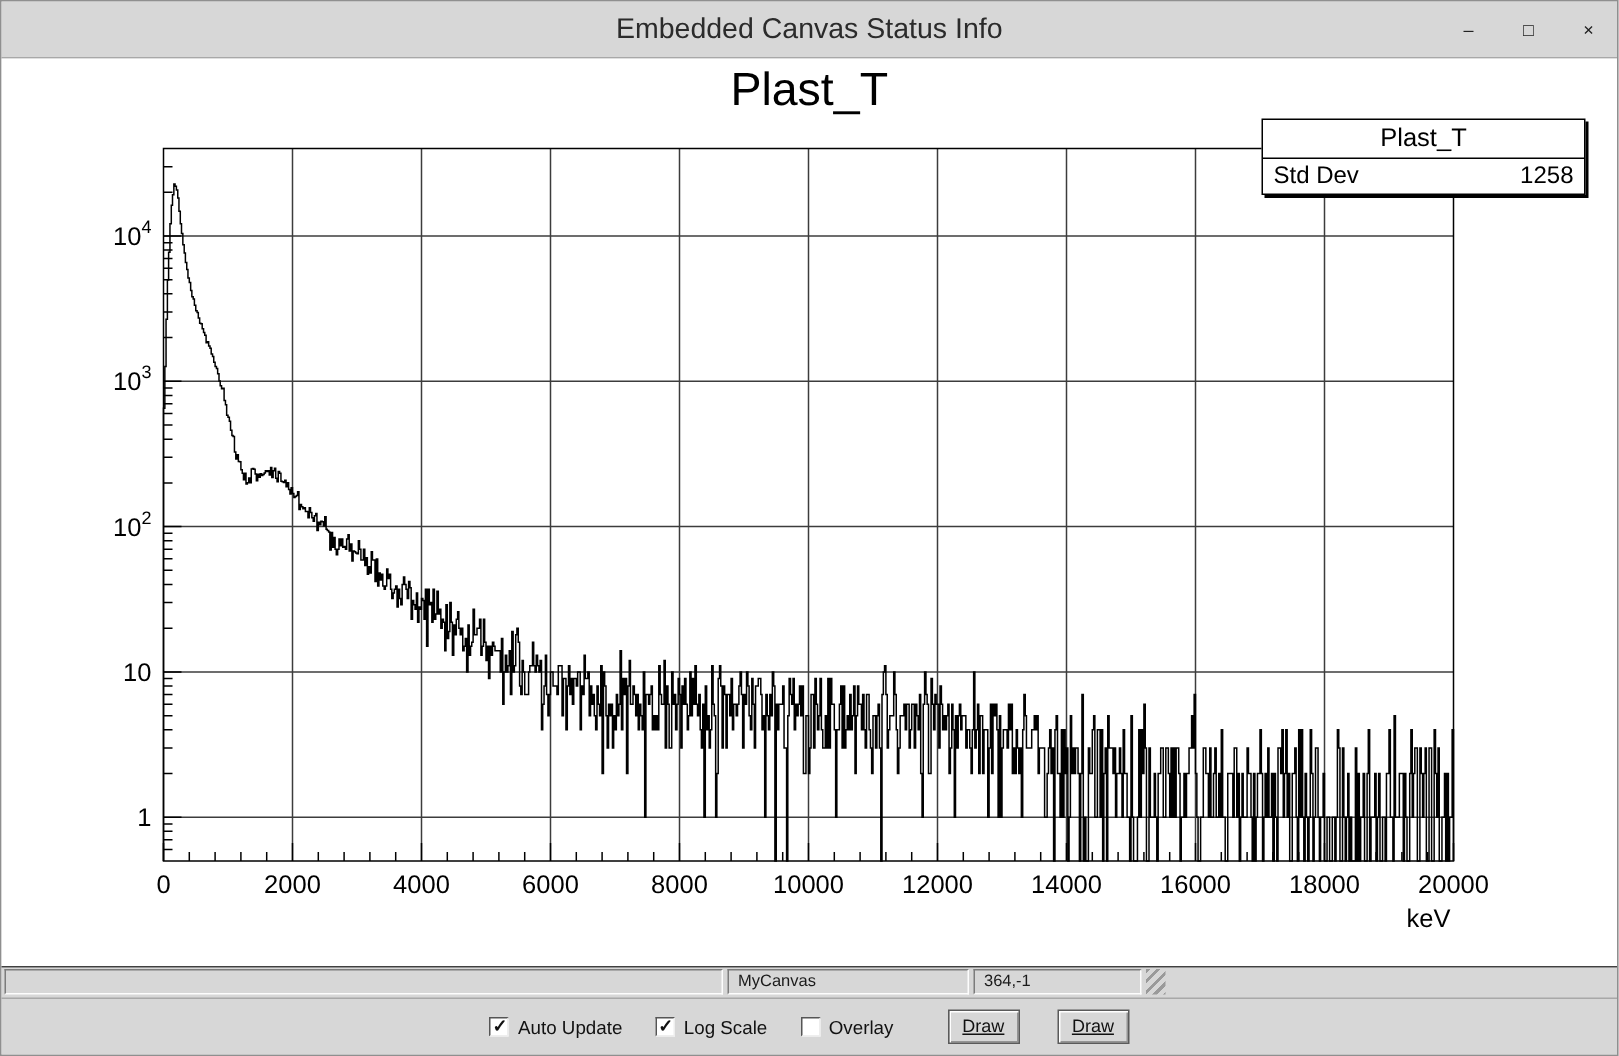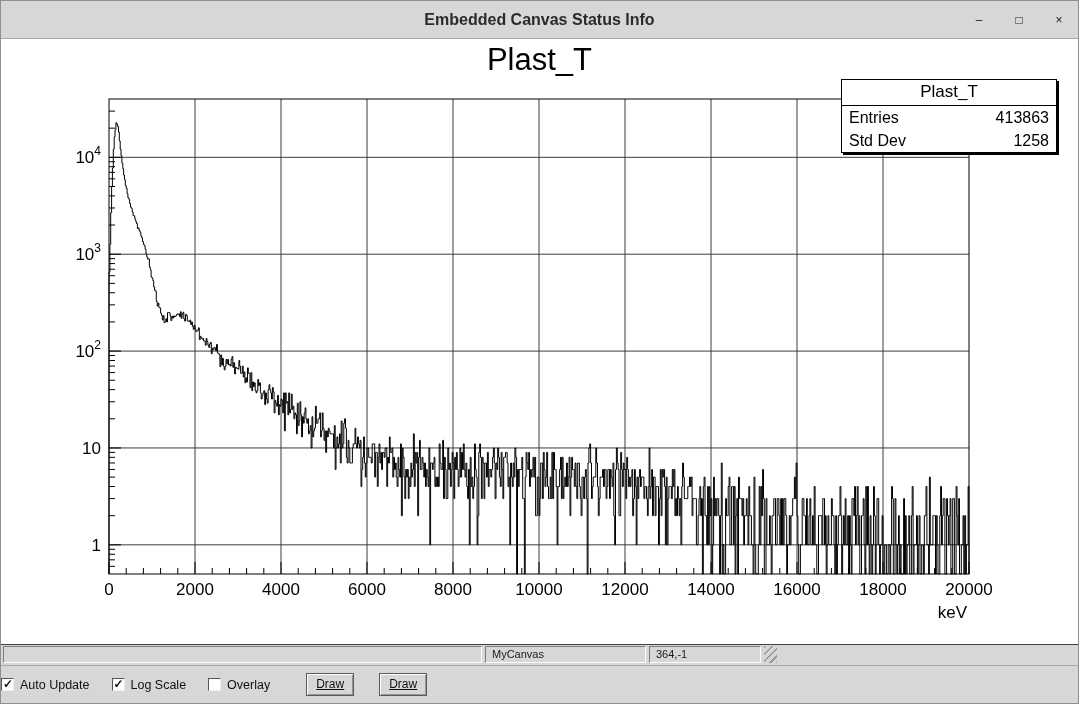--- a/index.html
+++ b/index.html
@@ -15,21 +15,21 @@
 
   
   .title-bar {
     height: 38px; flex: 0 0 38px;
     background: #d7d7d7;
     border-bottom: 1px solid #a8a8a8;
     position: relative;
     display: flex; align-items: center; justify-content: center;
   }
   .title-text {
-    font-size: 16px; font-weight: bold; color: #2b2b2b;
+    font-size: 19px; font-weight: normal; color: #2b2b2b;
   }
   .window-controls {
     position: absolute; right: 6px; top: 0; height: 38px;
     display: flex; align-items: center; gap: 14px;
   }
   .win-btn {
     width: 26px; height: 22px;
     display: flex; align-items: center; justify-content: center;
     font-size: 12px; color: #222; cursor: default;
   }
@@ -98,21 +98,21 @@
   .cell-3 { flex: 1; }
   .resize-grip {
     width: 13px; align-self: stretch;
     background: repeating-linear-gradient(135deg, #9a9a9a 0 2px, transparent 2px 5px);
   }
 
   
   .control-bar {
     flex: 1 1 auto;
     background: #d7d7d7;
-    display: flex; align-items: center; justify-content: flex-start;
+    display: flex; align-items: center; justify-content: center;
     gap: 22px;
     font-size: 12.5px; color: #111;
   }
   .cb-item { display: inline-flex; align-items: center; gap: 6px; cursor: default; }
   .cb-box {
     width: 13px; height: 13px; background: #fff;
     border: 1px solid; border-color: #555 #eee #eee #555;
     position: relative; display: inline-block;
   }
   .cb-box.checked::after {
@@ -273,24 +273,20 @@
         <line x1="108" y1="133.33272035143676" x2="114" y2="133.33272035143676" class="tick"></line>
         <line x1="108" y1="127.71459486577731" x2="114" y2="127.71459486577731" class="tick"></line>
         <line x1="108" y1="122.7590569851821" x2="114" y2="122.7590569851821" class="tick"></line>
         <line x1="108" y1="89.16308864812726" x2="114" y2="89.16308864812726" class="tick"></line>
         <line x1="108" y1="72.10377538376599" x2="114" y2="72.10377538376599" class="tick"></line>
         <text x="966" y="579" class="xtitle">keV</text>
       </svg>
     <div class="stats-box">
       <div class="stats-title">Plast_T</div>
       <div class="stats-row">
-        <span class="sl">Entries</span>
-        <span class="sv">413863</span>
-      </div>
-      <div class="stats-row">
         <span class="sl">Std Dev</span>
         <span class="sv">1258</span>
       </div>
     </div>
   </div>
 
   <div class="status-bar">
     <div class="status-cell cell-0"></div>
     <div class="status-cell cell-1">MyCanvas</div>
     <div class="status-cell cell-2">364,-1</div>

